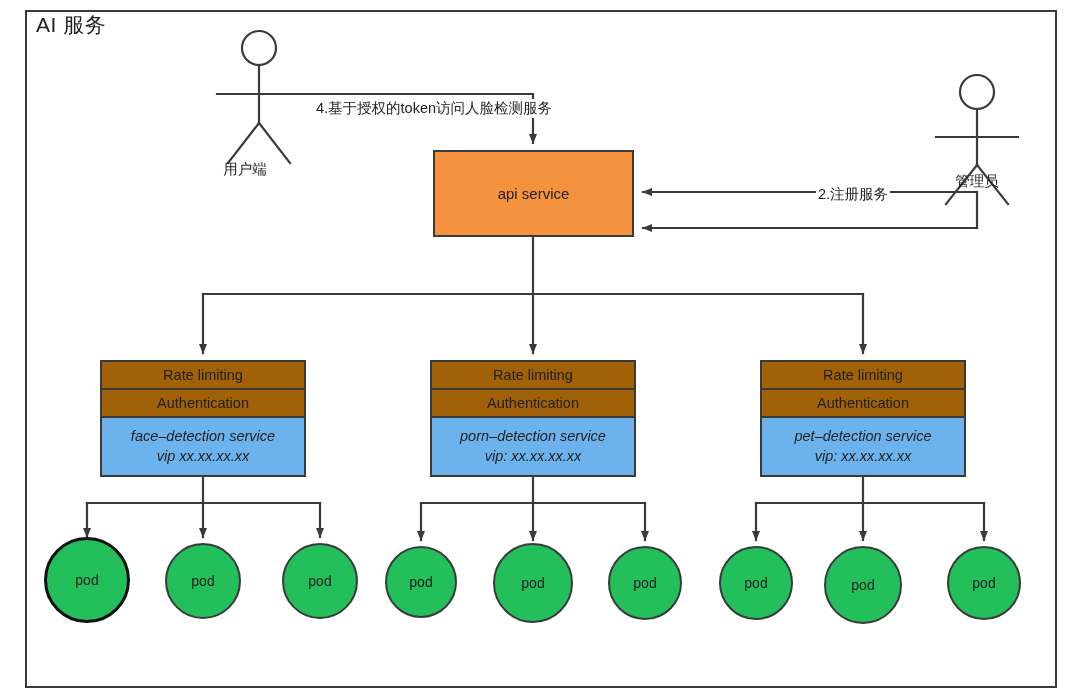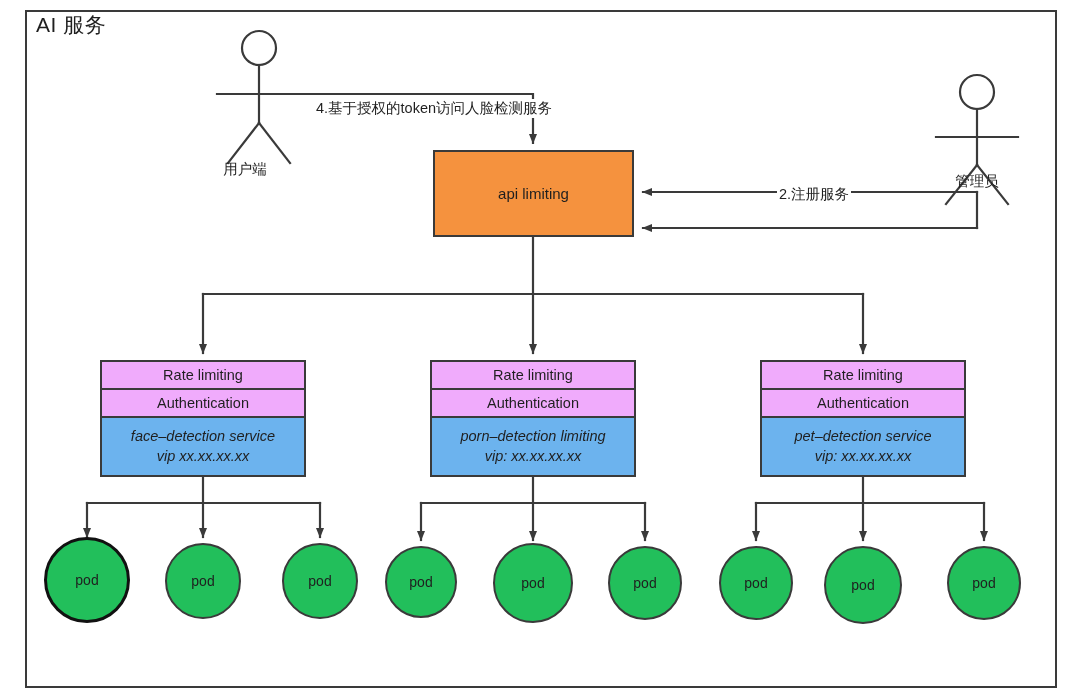--- a/index.html
+++ b/index.html
@@ -44,21 +44,21 @@
     border:2px solid #3a3a3a;
     box-sizing:border-box;
     background:#ffffff;
   }
   .svc-row{
     height:26px;
     display:flex;align-items:center;justify-content:center;
     font-size:14.5px;color:#1f1f1f;
     border-bottom:2px solid #3a3a3a;
     box-sizing:content-box;
-    background:#f0abfc;
+    background:#a16207;
   }
   .svc-body{
     background:#6CB3EE;
     height:57px;
     display:flex;flex-direction:column;align-items:center;justify-content:center;
     font-size:14.5px;line-height:1.35;color:#1f1f1f;font-style:italic;
   }
   .svc-body span{display:block;}
 
   
@@ -166,38 +166,38 @@
     </g>
   </svg>
 
   <div class="frame"></div>
   <div class="frame-title">AI 服务</div>
 
   <div class="actor-label" style="left:195px;top:160px;width:100px;">用户端</div>
   <div class="actor-label" style="left:927px;top:172px;width:100px;">管理员</div>
 
   <div class="edge-label" style="left:314px;top:87px;margin-top:12px;">4.基于授权的token访问人脸检测服务</div>
-  <div class="edge-label" style="left:777px;top:185px;">2.注册服务</div>
-
-  <div class="gateway">api limiting</div>
+  <div class="edge-label" style="left:816px;top:185px;">2.注册服务</div>
+
+  <div class="gateway">api service</div>
 
   <div class="svc" style="left:100px;">
     <div class="svc-row">Rate limiting</div>
     <div class="svc-row">Authentication</div>
     <div class="svc-body">
       <span>face–detection service</span>
       <span>vip xx.xx.xx.xx</span>
     </div>
   </div>
 
   <div class="svc" style="left:430px;">
     <div class="svc-row">Rate limiting</div>
     <div class="svc-row">Authentication</div>
     <div class="svc-body">
-      <span>porn–detection limiting</span>
+      <span>porn–detection service</span>
       <span>vip: xx.xx.xx.xx</span>
     </div>
   </div>
 
   <div class="svc" style="left:760px;">
     <div class="svc-row">Rate limiting</div>
     <div class="svc-row">Authentication</div>
     <div class="svc-body">
       <span>pet–detection service</span>
       <span>vip: xx.xx.xx.xx</span>

